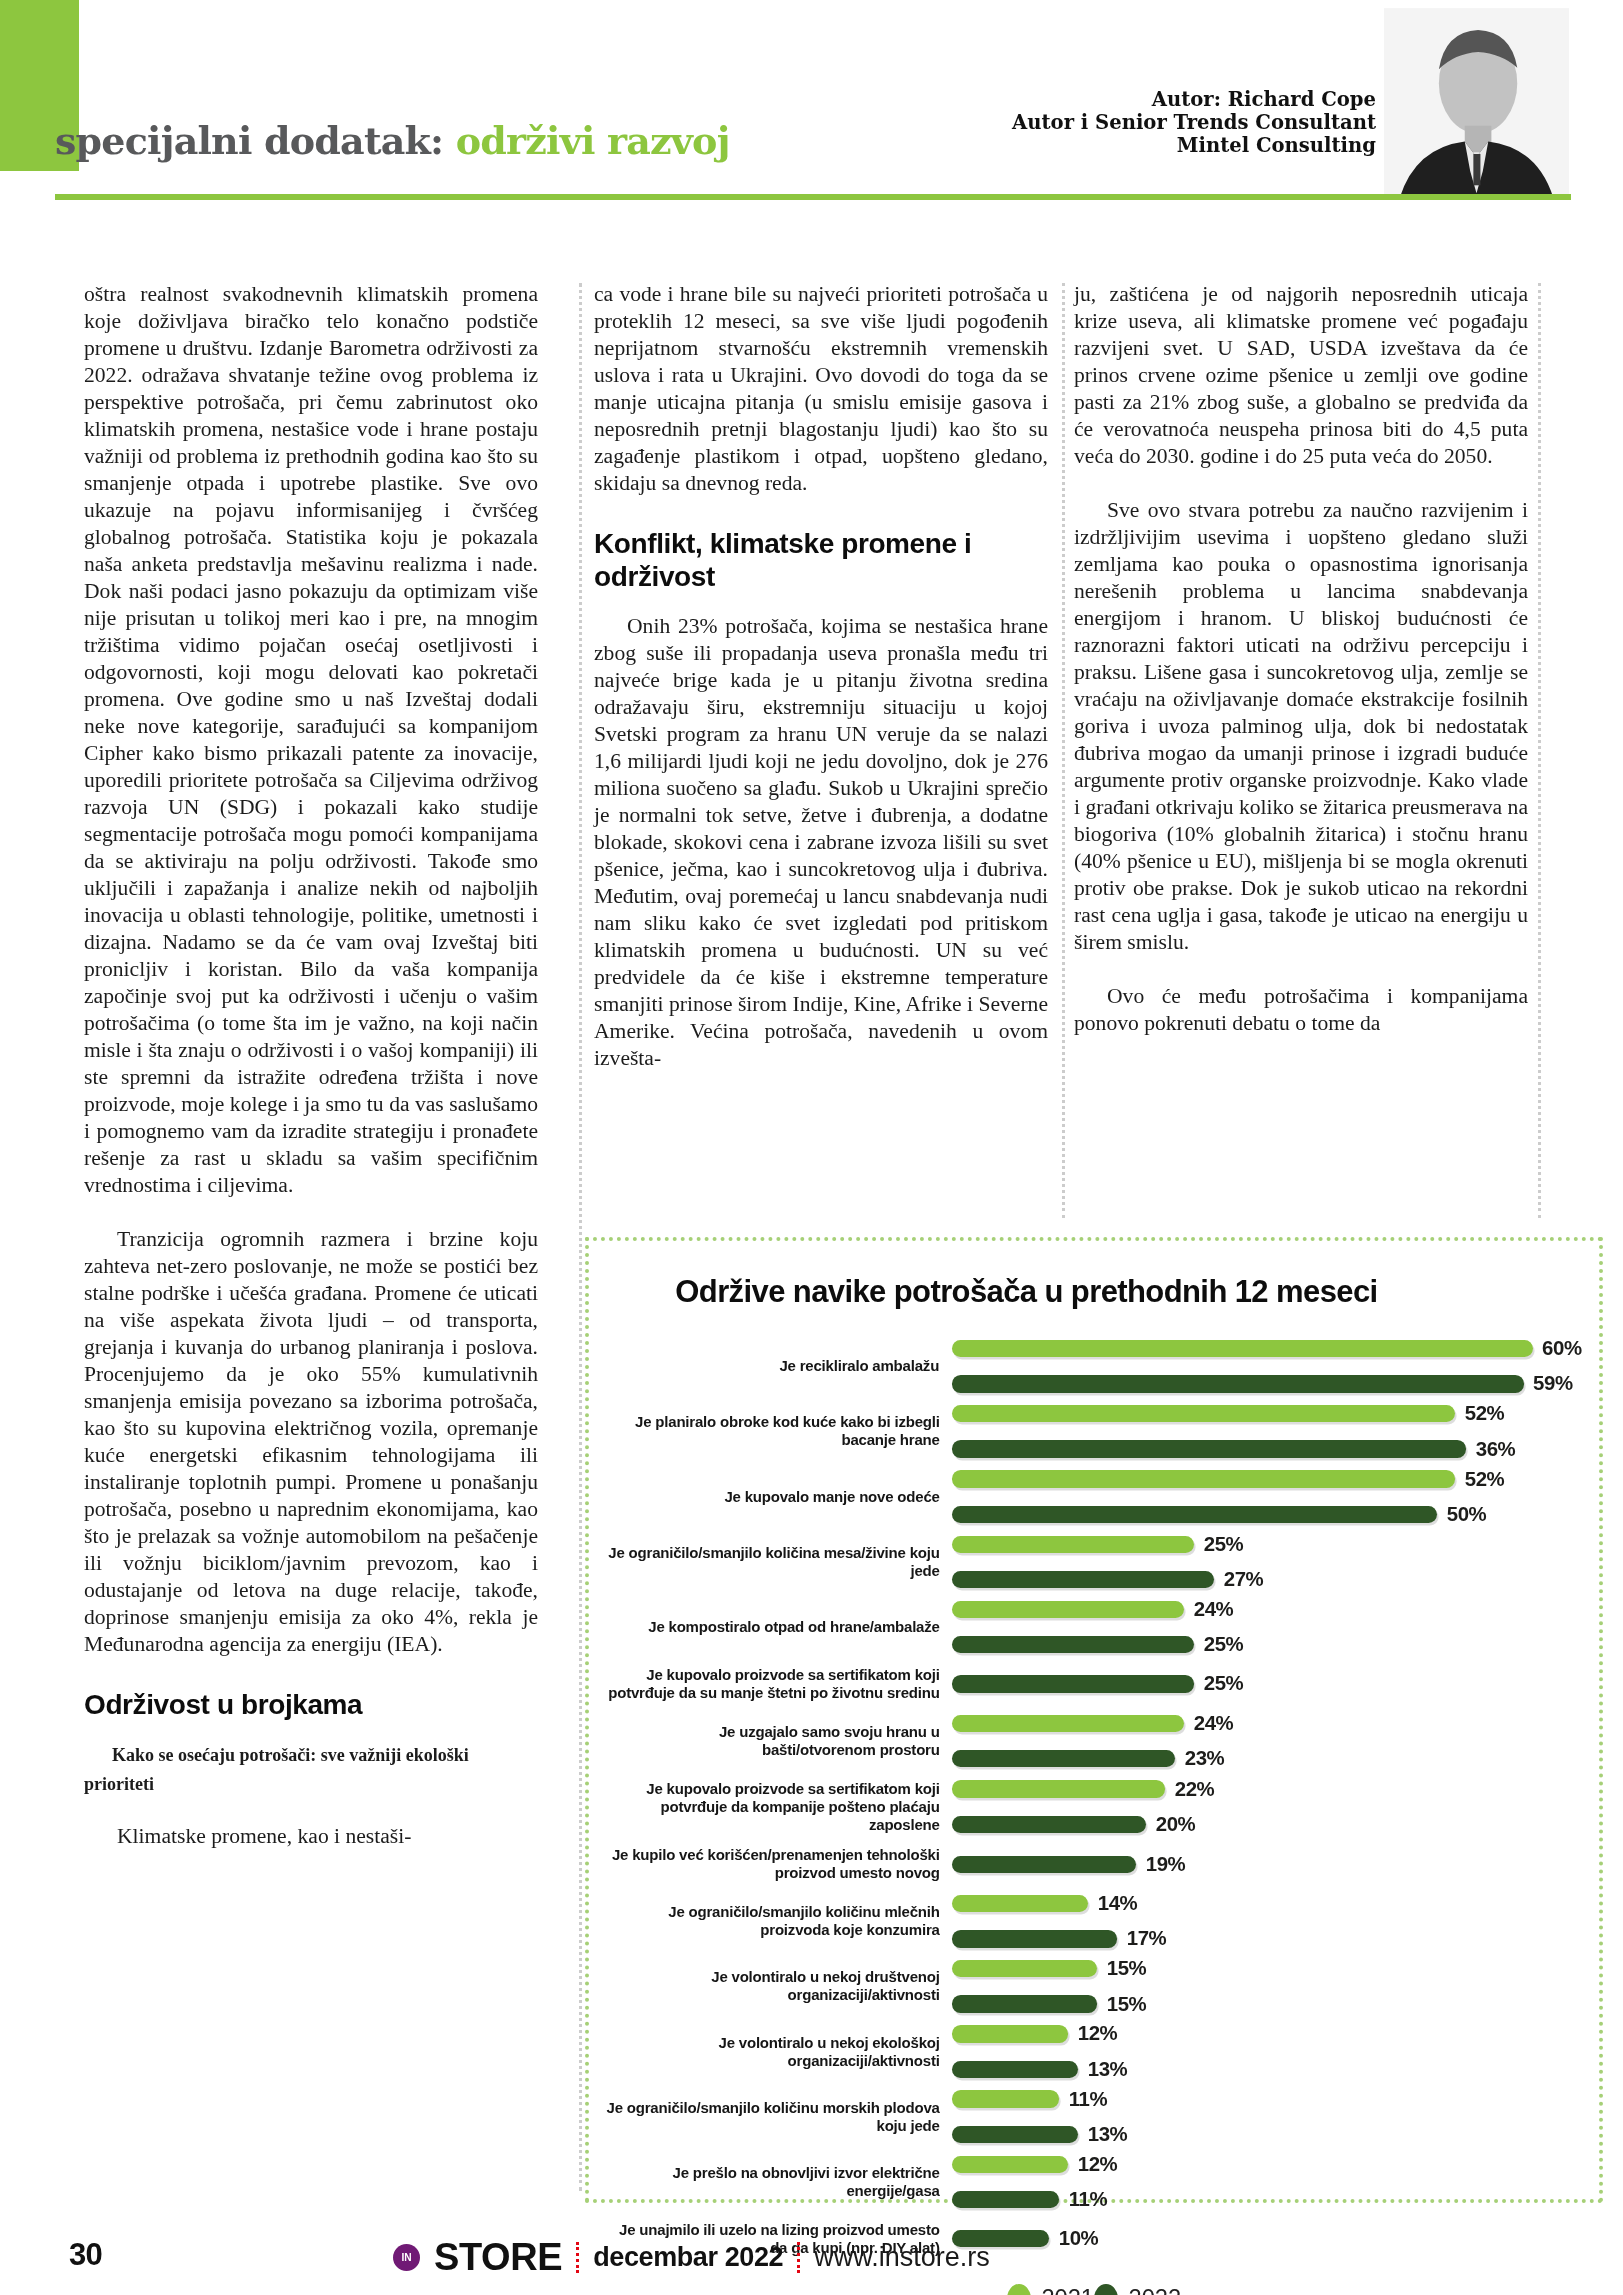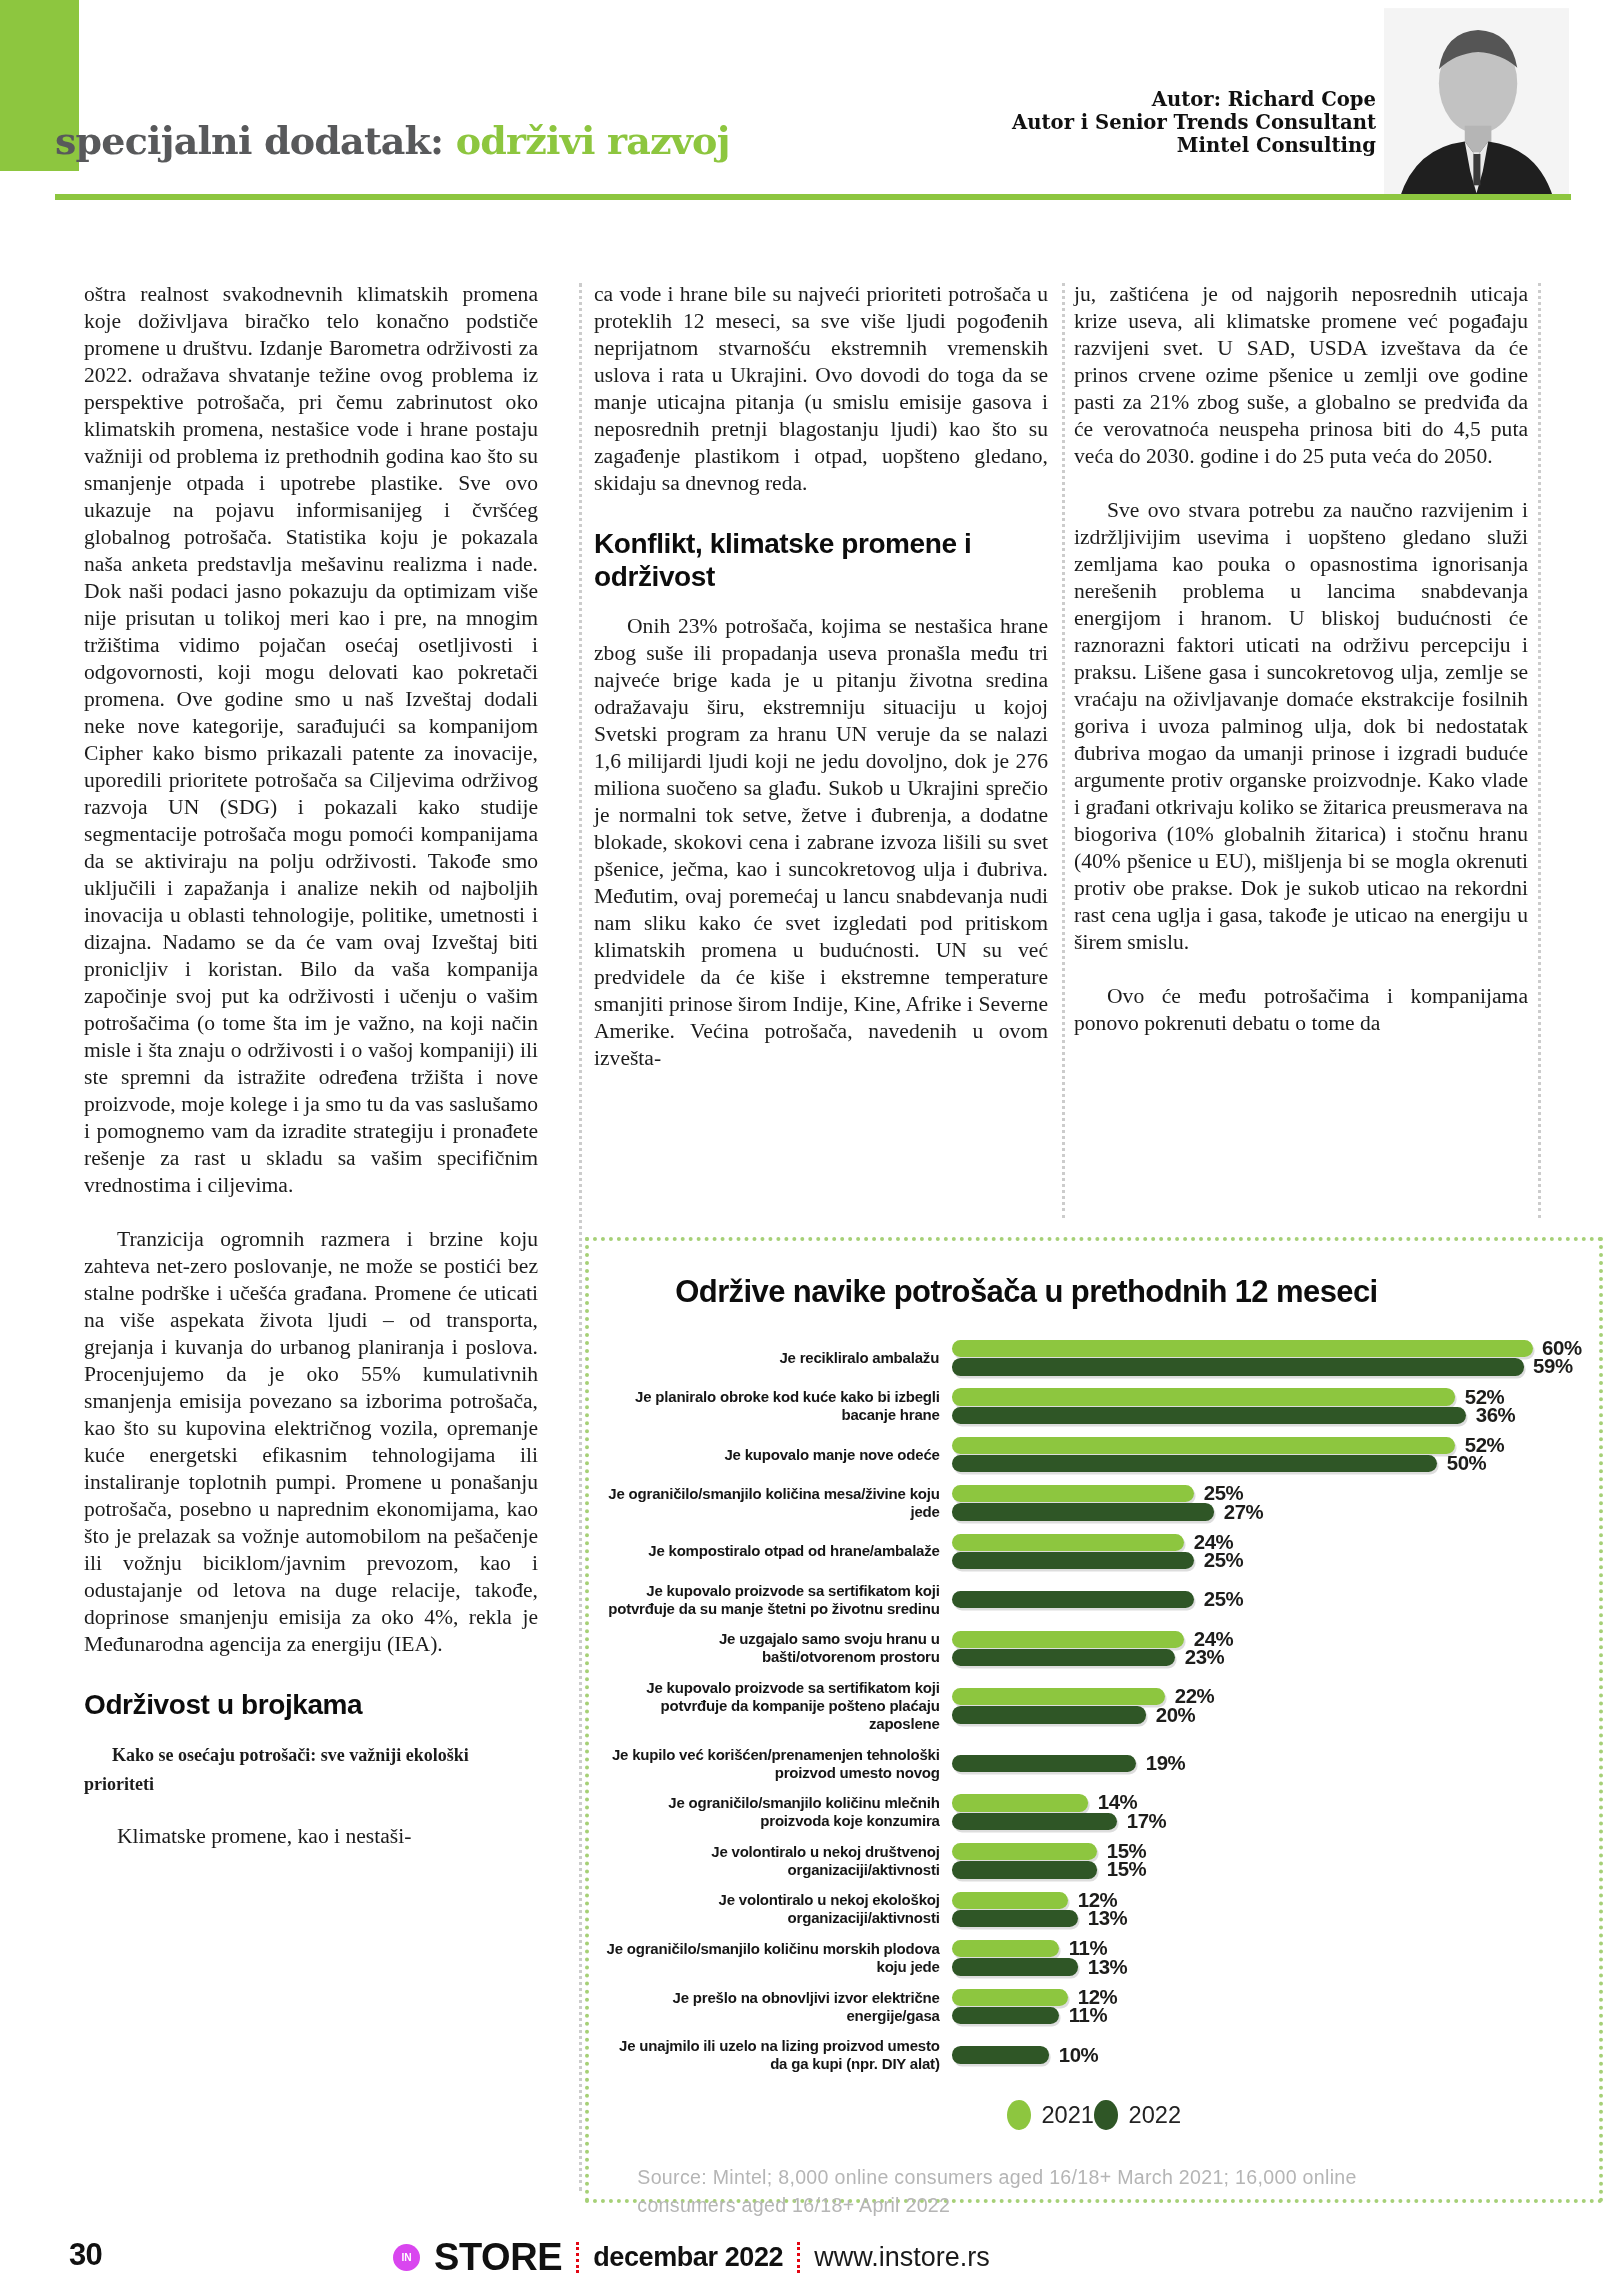--- a/index.html
+++ b/index.html
@@ -32,38 +32,38 @@
   
   .chart-box{position:absolute;left:585px;top:1237px;width:1018px;height:966px;
        box-sizing:border-box;border:4.7px dotted #a6d077;background:#fff;
        font-family:"Liberation Sans",sans-serif;padding:22px 17.3px;}
   .chart-title{font-weight:bold;font-size:31px;letter-spacing:-0.6px;color:#0d0d0d;
        margin:11px 0 0 69px;}
   .crows{margin-top:30px;}
   .crow{display:flex;align-items:center;margin-bottom:12.6px;}
   .clabel{width:346px;padding-right:12.6px;box-sizing:border-box;text-align:right;
        font-weight:bold;font-size:15px;line-height:18px;letter-spacing:-0.2px;color:#161616;}
-  .cbars{flex:1;display:flex;flex-direction:column;gap:1px;}
+  .cbars{flex:1;display:flex;flex-direction:column;gap:18px;}
   .bline{display:flex;align-items:center;height:17.3px;}
   .bar{height:17.3px;border-radius:8.6px;box-shadow:1.6px 2.4px 0 rgba(120,120,120,0.25);}
   .bar-2021{background:#8dc63f;}
   .bar-2022{background:#2f5626;}
   .bval{margin-left:9.4px;font-weight:bold;font-size:20.4px;letter-spacing:-0.4px;color:#1d1d1b;}
   .legend{display:flex;justify-content:center;align-items:center;margin-top:27px;}
   .litem{display:flex;align-items:center;gap:11px;font-size:23.6px;color:#222;}
   .ldot{width:23.6px;height:30px;border-radius:50%;}
   .ldot-2021{background:#8dc63f;} .ldot-2022{background:#2f5626;}
   .source{margin:33px 0 0 31px;width:777px;font-size:19.6px;line-height:28px;
        letter-spacing:0.3px;color:#b5b5b5;}
   
   .footer{position:absolute;left:0;top:2234px;width:1623px;height:47px;
        font-family:"Liberation Sans",sans-serif;color:#111;}
   .page-num{position:absolute;left:69px;top:3.1px;font-weight:bold;font-size:31px;letter-spacing:-0.8px;}
   .footer-group{position:absolute;left:393px;top:0;display:flex;align-items:center;gap:14px;height:47px;}
-  .logo-circle{width:27px;height:27px;border-radius:50%;background:#d946ef;color:#fff;
+  .logo-circle{width:27px;height:27px;border-radius:50%;background:#701a75;color:#fff;
        display:flex;align-items:center;justify-content:center;font-weight:bold;font-size:10.2px;}
   .logo-text{font-weight:bold;font-size:38px;letter-spacing:-0.4px;}
   .red-sep{width:0;height:31px;border-left:3.9px dotted #e30613;}
   .footer-date{font-weight:bold;font-size:27px;letter-spacing:-0.4px;}
   .footer-url{font-size:27px;font-weight:normal;color:#1a1a1a;}
 </style>
 </head>
 <body>
 
 <div class="page">

